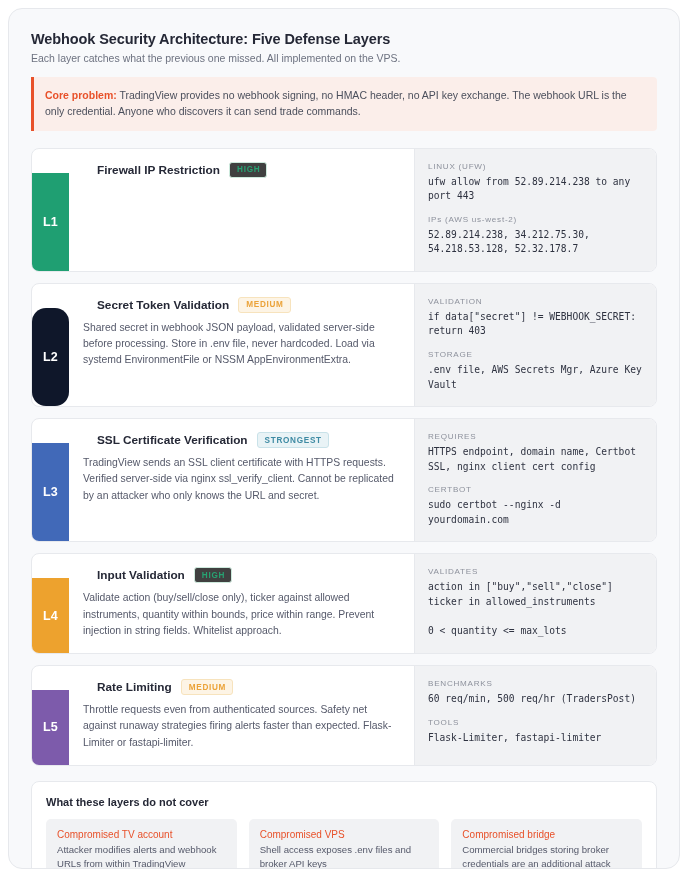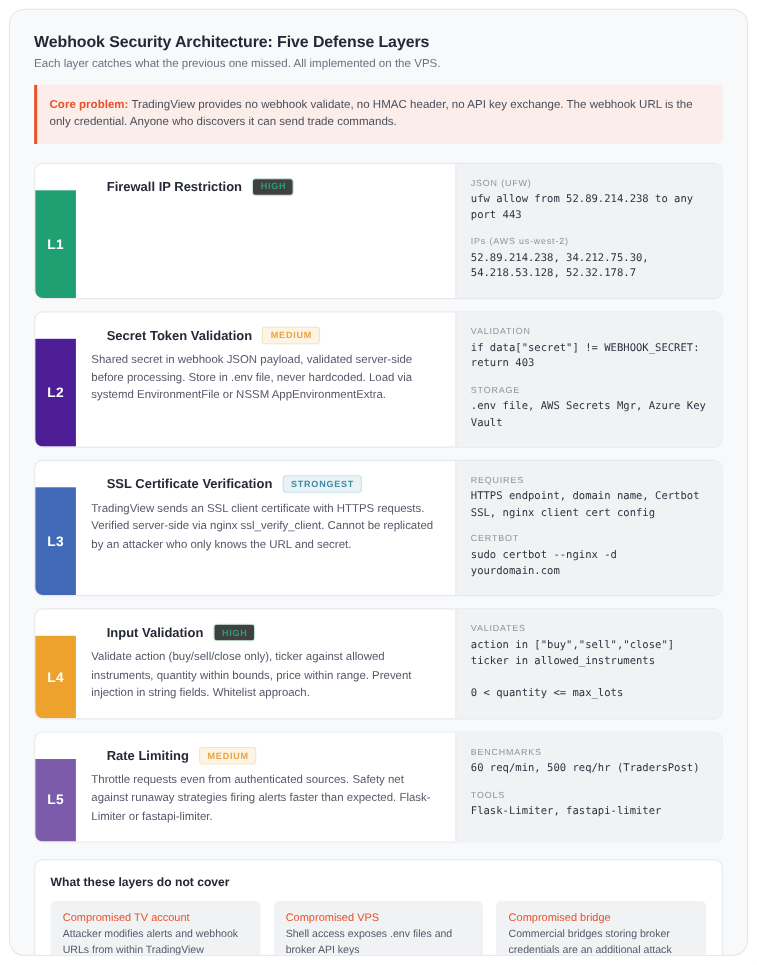--- a/index.html
+++ b/index.html
@@ -172,46 +172,46 @@
 <body>
 
 <div class="page">
   <div class="panel">
 
     <div class="title">Webhook Security Architecture: Five Defense Layers</div>
     <div class="subtitle">Each layer catches what the previous one missed. All implemented on the VPS.</div>
 
     <div class="callout">
       <div class="callout-text">
-        <span class="callout-lead">Core problem:</span><span> TradingView provides no webhook validate, no HMAC header, no API key exchange. The webhook URL is the only credential. Anyone who discovers it can send trade commands.</span>
+        <span class="callout-lead">Core problem:</span><span> TradingView provides no webhook signing, no HMAC header, no API key exchange. The webhook URL is the only credential. Anyone who discovers it can send trade commands.</span>
       </div>
     </div>
 
     <div class="layers" id="layers">
         <div class="layer">
           <div class="layer-badge" style="background: rgb(31, 159, 114);">L1</div>
           <div class="layer-body">
             <div class="layer-head">
               <div class="layer-name">Firewall IP Restriction</div>
               <span class="chip high">HIGH</span>
             </div>
           </div>
           <div class="layer-detail">
             <div class="detail-group">
-              <div class="detail-label">JSON (UFW)</div>
+              <div class="detail-label">LINUX (UFW)</div>
               <div class="detail-value">ufw allow from 52.89.214.238 to any port 443</div>
             </div>
             <div class="detail-group">
               <div class="detail-label">IPs (AWS us-west-2)</div>
               <div class="detail-value">52.89.214.238, 34.212.75.30, 54.218.53.128, 52.32.178.7</div>
             </div>
           </div>
         </div>
         <div class="layer">
-          <div class="layer-badge" style="background: #4c1d95;">L2</div>
+          <div class="layer-badge" style="background: #0f172a; border-radius: 14px;">L2</div>
           <div class="layer-body">
             <div class="layer-head">
               <div class="layer-name">Secret Token Validation</div>
               <span class="chip medium">MEDIUM</span>
             </div>
             <div class="layer-desc">Shared secret in webhook JSON payload, validated server-side before processing. Store in .env file, never hardcoded. Load via systemd EnvironmentFile or NSSM AppEnvironmentExtra.</div>
           </div>
           <div class="layer-detail">
             <div class="detail-group">
               <div class="detail-label">VALIDATION</div>

